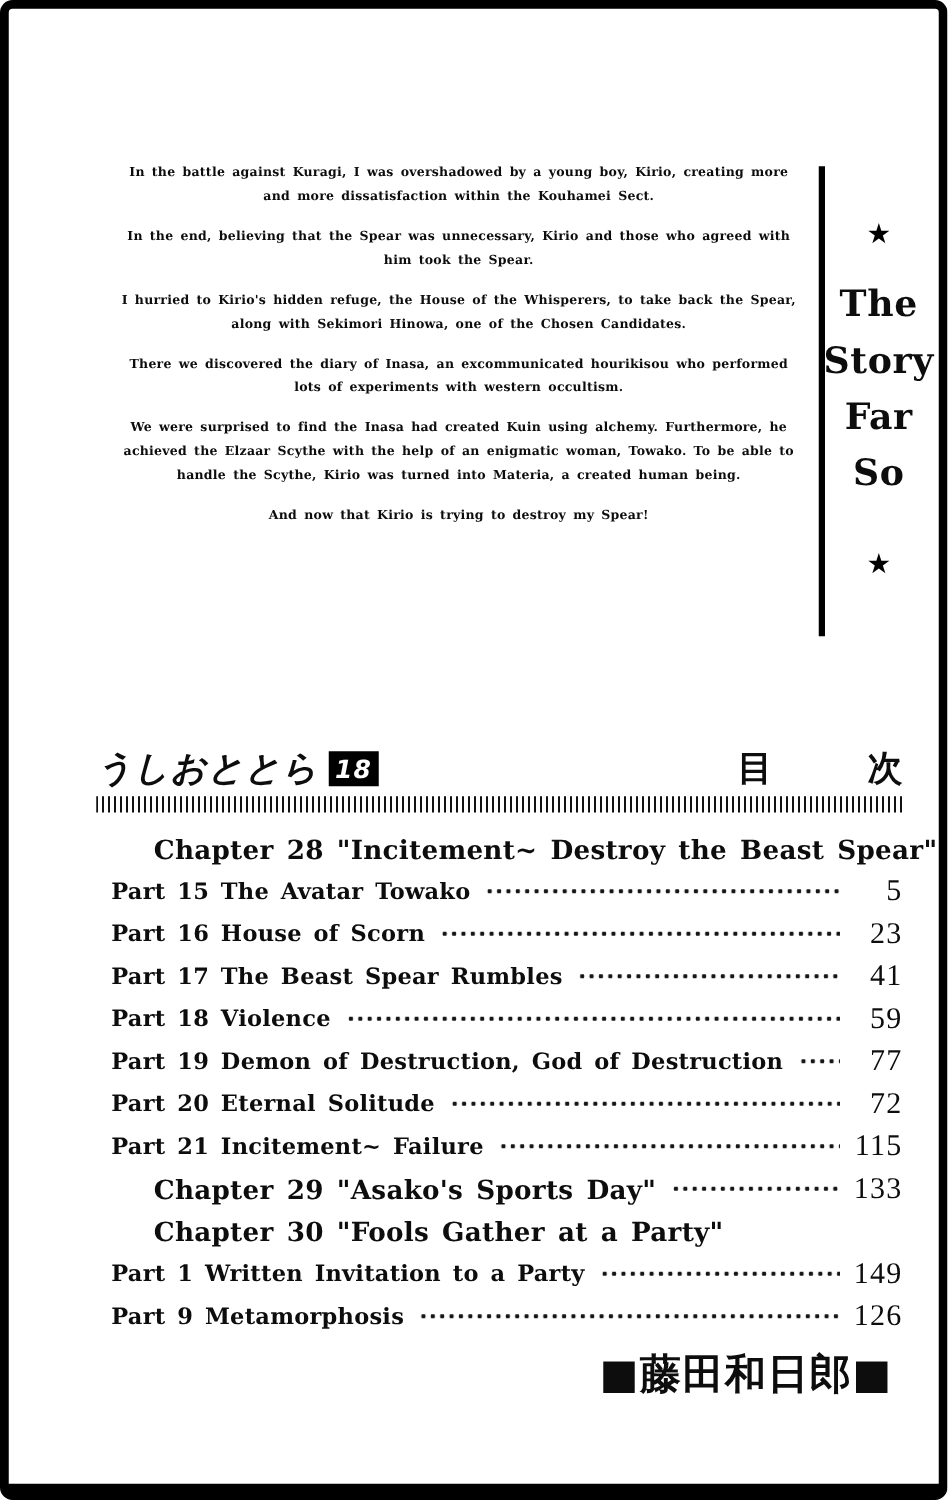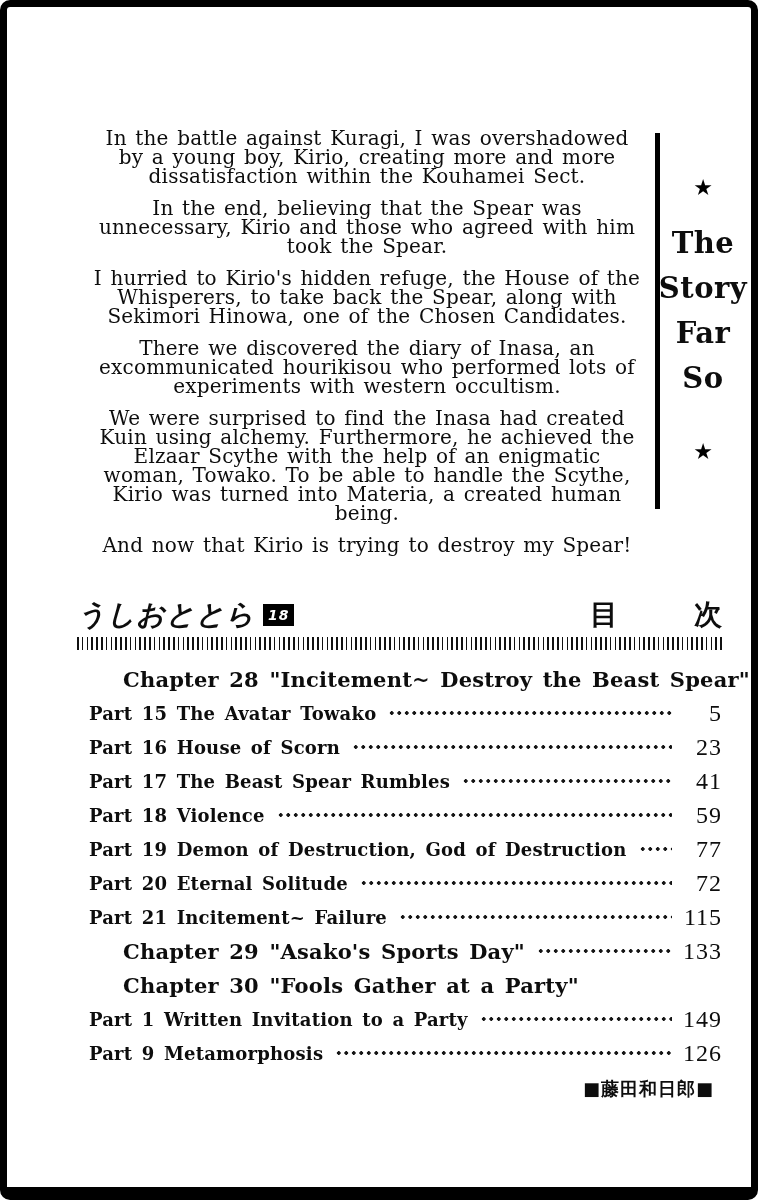--- a/index.html
+++ b/index.html
@@ -15,21 +15,21 @@
     font-family: "DejaVu Serif", serif;
     color: #0d0d0d;
   }
 
   
   .story-text {
     position: absolute; left: 86px; top: 122px; width: 548px;
     text-align: center;
   }
   .story-text p {
-    font-size: 20px; line-height: 19px; font-weight: normal;
+    font-size: 10px; line-height: 19px; font-weight: bold;
     letter-spacing: 0.2px; word-spacing: 2px;
     margin-bottom: 13px;
   }
   .story-side {
     position: absolute; left: 648px; top: 126px;
     display: flex;
   }
   .vrule { width: 5px; height: 376px; background: #000; }
   .side-col {
     width: 86px; display: flex; flex-direction: column; align-items: center;
@@ -49,21 +49,21 @@
     display: flex; justify-content: space-between; align-items: center;
     height: 36px;
   }
   .series-title {
     font-family: "DejaVu Sans", sans-serif; font-weight: bold;
     font-size: 28px; letter-spacing: 1px; display: flex; align-items: center; font-style: italic;
   }
   .vol-badge {
     display: inline-block; background: #000; color: #fff;
     font-family: "DejaVu Sans", sans-serif; font-weight: bold;
-    font-size: 14px; line-height: 1; padding: 4px 5px; margin-left: 8px;
+    font-size: 20px; line-height: 1; padding: 4px 5px; margin-left: 8px;
   }
   .contents-label {
     width: 132px; display: flex; justify-content: space-between;
     font-family: "DejaVu Sans", sans-serif; font-weight: bold; font-size: 28px;
   }
   .striped-bar {
     margin-top: 4px; height: 13px;
     background-image: repeating-linear-gradient(to right, #111 0 1.6px, #fff 1.6px 4.8px);
   }
   .toc-list { list-style: none; margin-top: 12px; }
@@ -80,21 +80,21 @@
     background-image: radial-gradient(circle, #151515 1.6px, transparent 2px);
     background-size: 7.5px 16px; background-repeat: repeat-x;
     background-position: 0 center;
   }
   .page-num {
     font-family: "Liberation Serif", serif; font-size: 24px;
     min-width: 46px; text-align: right; letter-spacing: 1px; white-space: nowrap;
   }
   .author-line {
     margin-top: 7px; text-align: right; padding-right: 8px;
-    font-family: "DejaVu Sans", sans-serif; font-weight: bold; font-size: 18px;
+    font-family: "DejaVu Sans", sans-serif; font-weight: bold; font-size: 33px;
     letter-spacing: 1px;
   }
 </style>
 </head>
 <body>
 
 <div class="page">
 
   <div class="story-text">
     <p>In the battle against Kuragi, I was overshadowed by a young boy, Kirio, creating more and more dissatisfaction within the Kouhamei Sect.</p>

